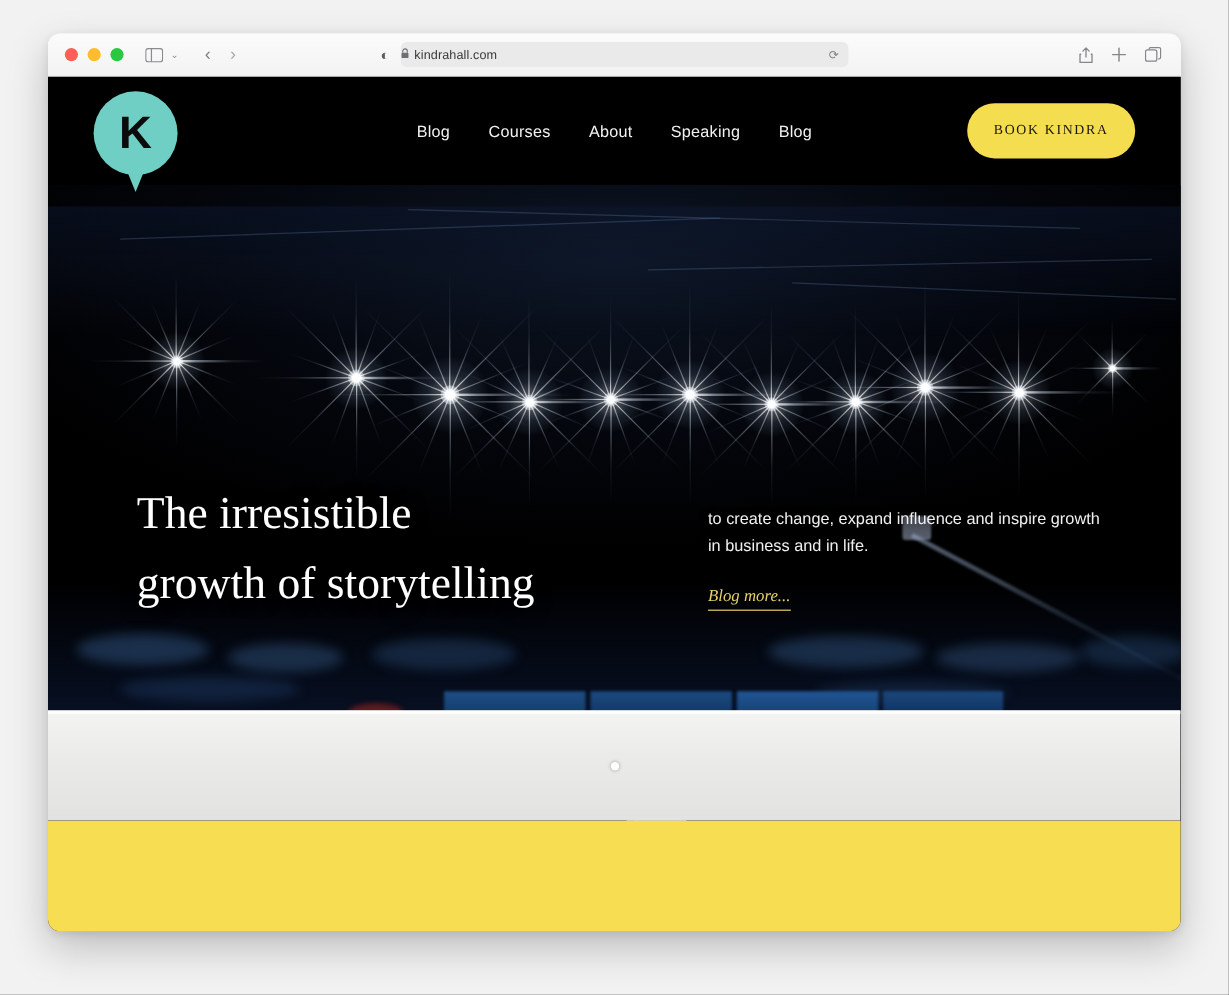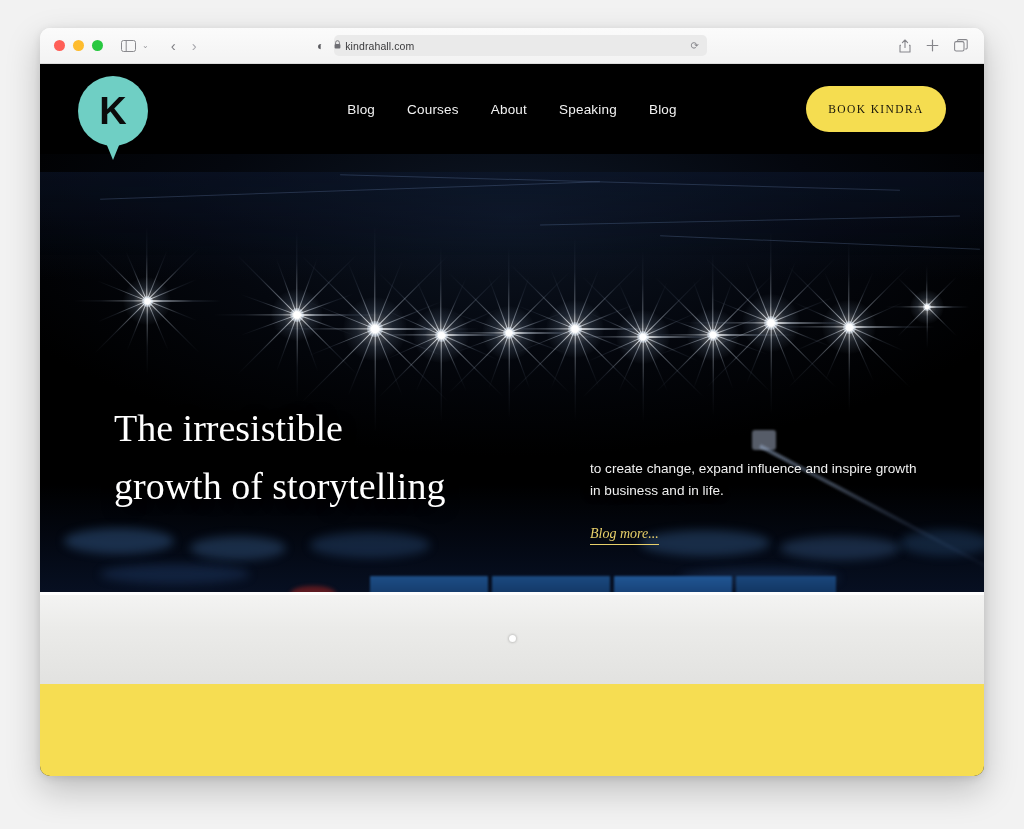--- a/index.html
+++ b/index.html
@@ -339,21 +339,20 @@
     color: #ffffff;
     text-shadow: 0 2px 14px rgba(0,0,0,0.75);
   }
   .sub-wrap { position: absolute; left: 550px; top: 358px; width: 330px; }
   .subtext {
     font-family: "Liberation Sans", sans-serif;
     font-size: 13.6px;
     line-height: 1.62;
     color: #f0f0f0;
     text-shadow: 0 1px 8px rgba(0,0,0,0.7);
-    margin-top: 36px;
   }
   .learn-more {
     display: inline-block;
     margin-top: 24px;
     font-family: "Liberation Serif", serif;
     font-style: italic;
     font-size: 14px;
     color: #e8d06a;
     text-decoration: none;
     border-bottom: 1px solid #e8d06a;

